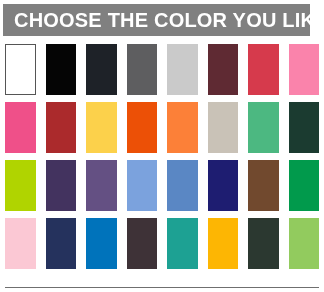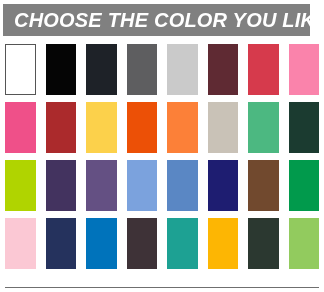--- a/index.html
+++ b/index.html
@@ -12,21 +12,20 @@
     background: #ffffff;
     font-family: "Liberation Sans", sans-serif;
     overflow: hidden;
   }
   #color-picker-panel {
     position: relative;
     width: 324px;
     height: 276px;
     background: #ffffff;
     box-sizing: border-box;
-    font-style: italic;
   }
   .panel-header {
     position: absolute;
     left: 3px;
     top: 4px;
     width: 307px;
     height: 32px;
     background: #808080;
     display: flex;
     align-items: center;

